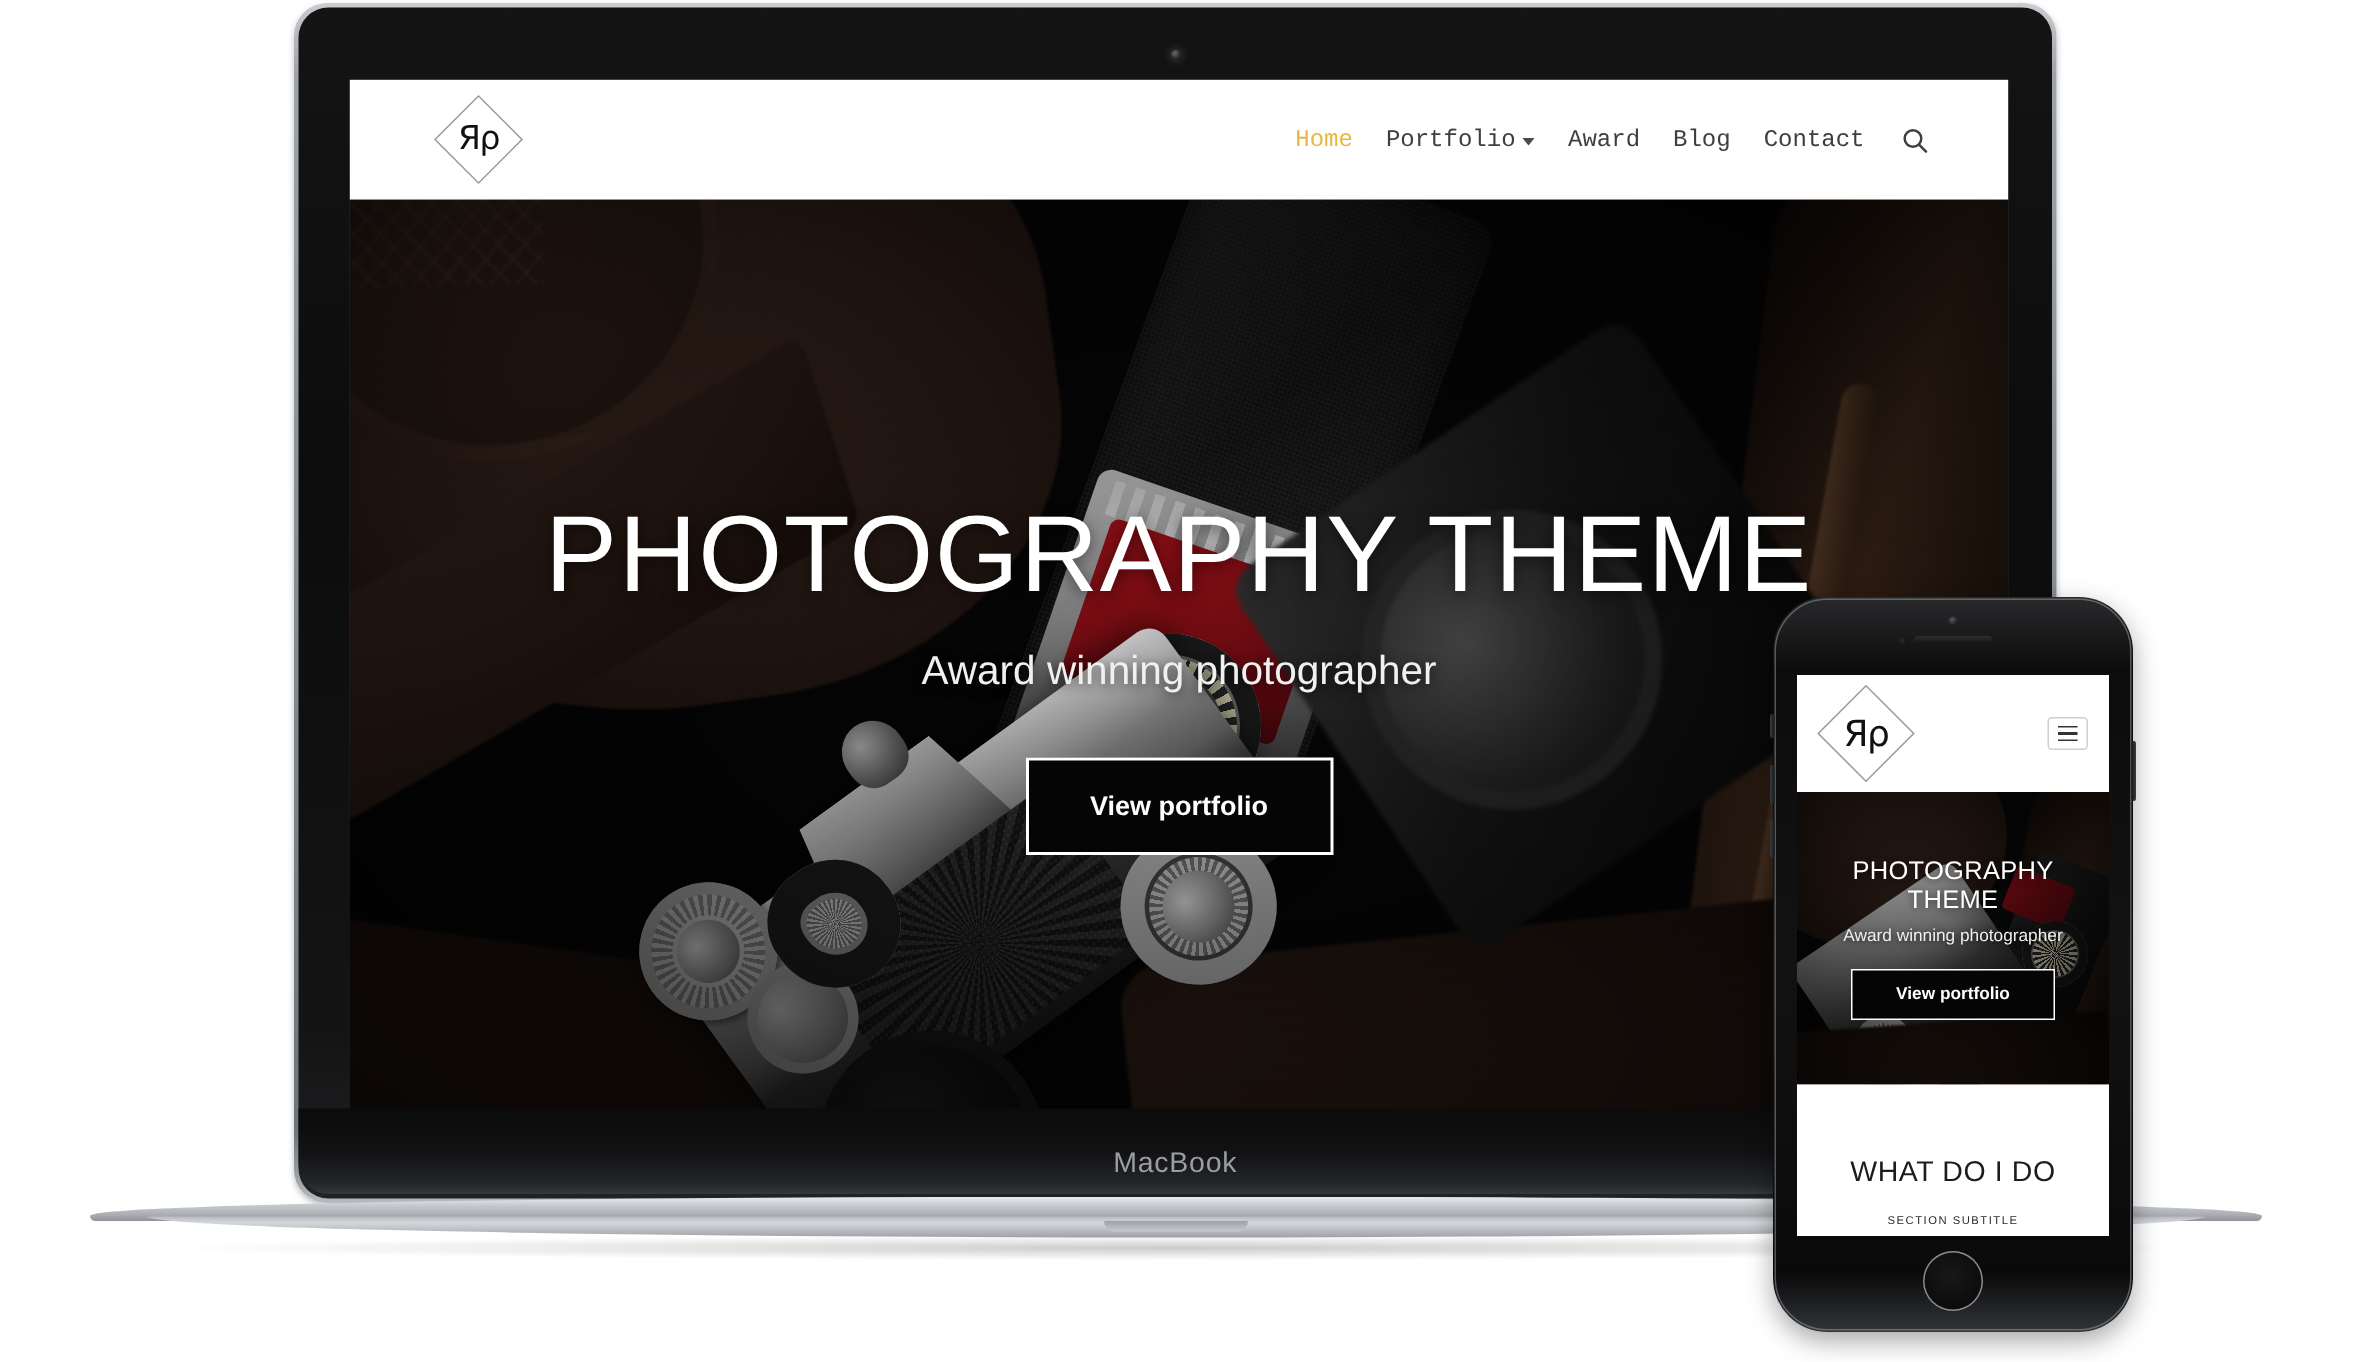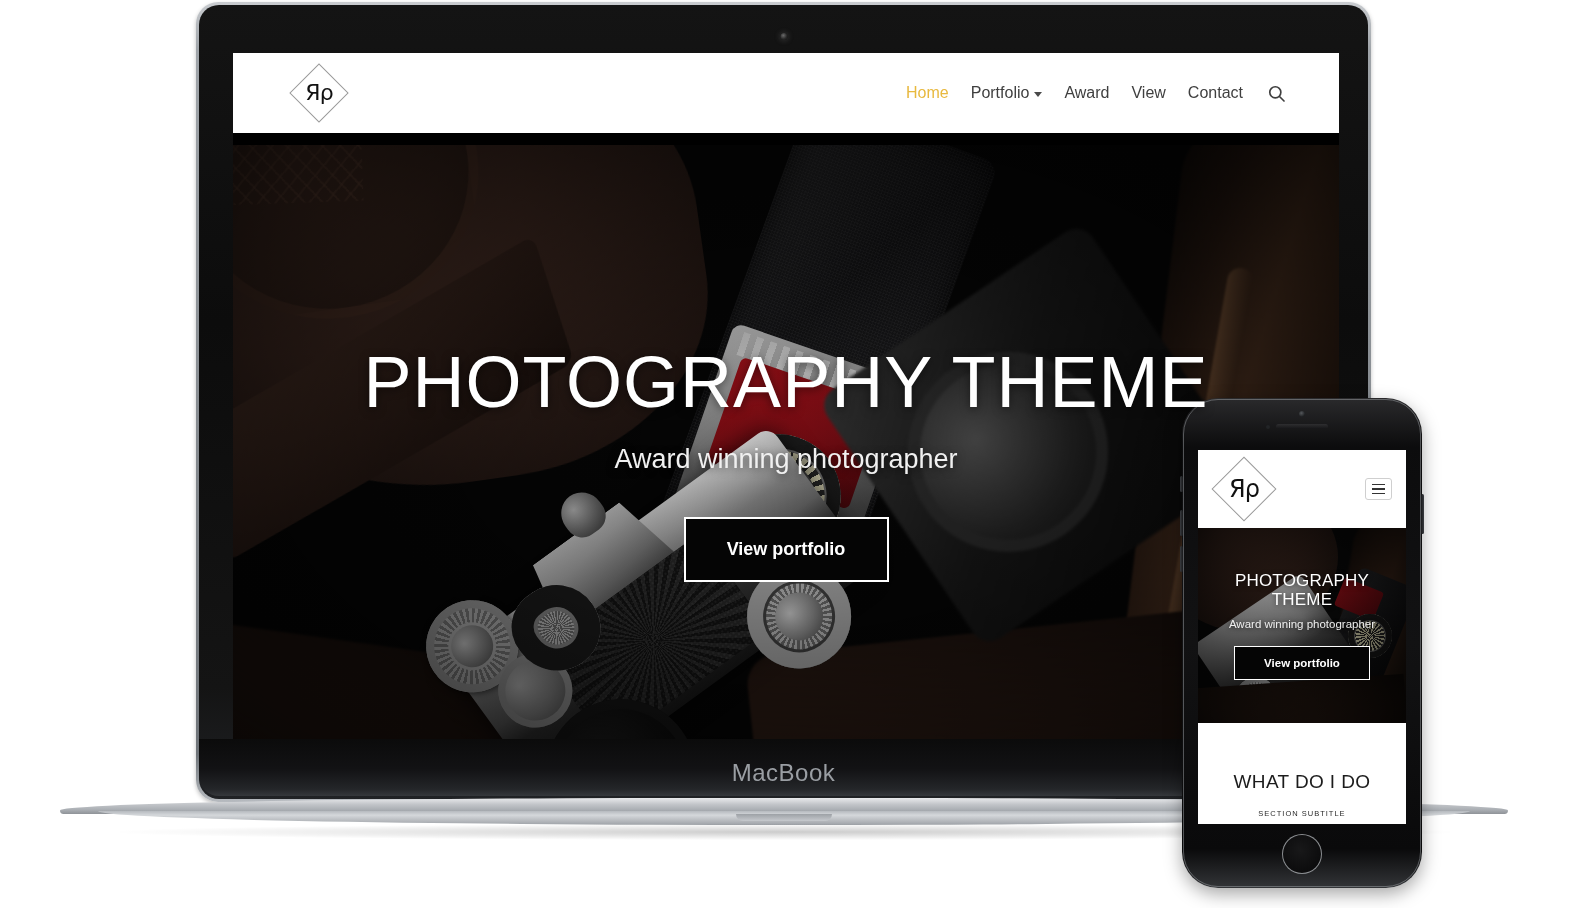--- a/index.html
+++ b/index.html
@@ -76,21 +76,21 @@
     border-bottom-left-radius: 20px;
     border-bottom-right-radius: 20px;
     background: linear-gradient(180deg,#0b0b0b 0%, #121214 52%, #242629 88%, #35383c 100%);
     display: flex;
     align-items: flex-end;
     justify-content: center;
     padding-bottom: 9px;
   }
   .mb-chin-label {
     font-family: "Liberation Sans", sans-serif;
-    font-size: 24px;
+    font-size: 19px;
     letter-spacing: 0.5px;
     color: #9a9ea3;
   }
 
   
   .mb-base {
     position: absolute;
     left: 60px;
     top: 798px;
     width: 1448px;
@@ -177,40 +177,39 @@
     align-items: center;
     gap: 22px;
   }
   .nav-link {
     font-size: 16px;
     color: #3f3f3f;
     white-space: nowrap;
     cursor: pointer;
   }
   .nav-link.active { color: #e8b93f; }
-  .nav-item { display: flex; align-items: center; gap: 5px; cursor: pointer; }
+  .nav-item { display: flex; align-items: center; gap: 5px; cursor: pointer; font-family: Liberation Mono, monospace; }
   .caret {
     width: 0; height: 0;
     border-left: 4.5px solid transparent;
     border-right: 4.5px solid transparent;
     border-top: 5px solid #4a4a4a;
     margin-top: 2px;
   }
   .search-btn {
     display: flex; align-items: center; justify-content: center;
     width: 22px; height: 22px; cursor: pointer;
   }
 
   
   .hero {
     position: relative;
     height: 612px;
     overflow: hidden;
     background: #0369a1;
-    margin-top: 12px;
   }
   .hero-photo { position: absolute; inset: 0; background: #060606; }
 
   
   .ph-case {
     position: absolute;
     left: -70px; top: -90px;
     width: 540px; height: 430px;
     border-radius: 48% 44% 40% 52%;
     background:
@@ -780,21 +779,21 @@
                 <span class="nav-link active">Home</span>
               </div>
               <div class="nav-item">
                 <span class="nav-link">Portfolio</span>
                 <span class="caret"></span>
               </div>
               <div class="nav-item">
                 <span class="nav-link">Award</span>
               </div>
               <div class="nav-item">
-                <span class="nav-link">View</span>
+                <span class="nav-link">Blog</span>
               </div>
               <div class="nav-item">
                 <span class="nav-link">Contact</span>
               </div>
               <div class="search-btn">
                 <svg width="19" height="19" viewBox="0 0 24 24" fill="none" stroke="#3f3f3f" stroke-width="2.1" stroke-linecap="round">
                   <circle cx="10.5" cy="10.5" r="7"></circle>
                   <line x1="15.8" y1="15.8" x2="21.5" y2="21.5"></line>
                 </svg>
               </div>

